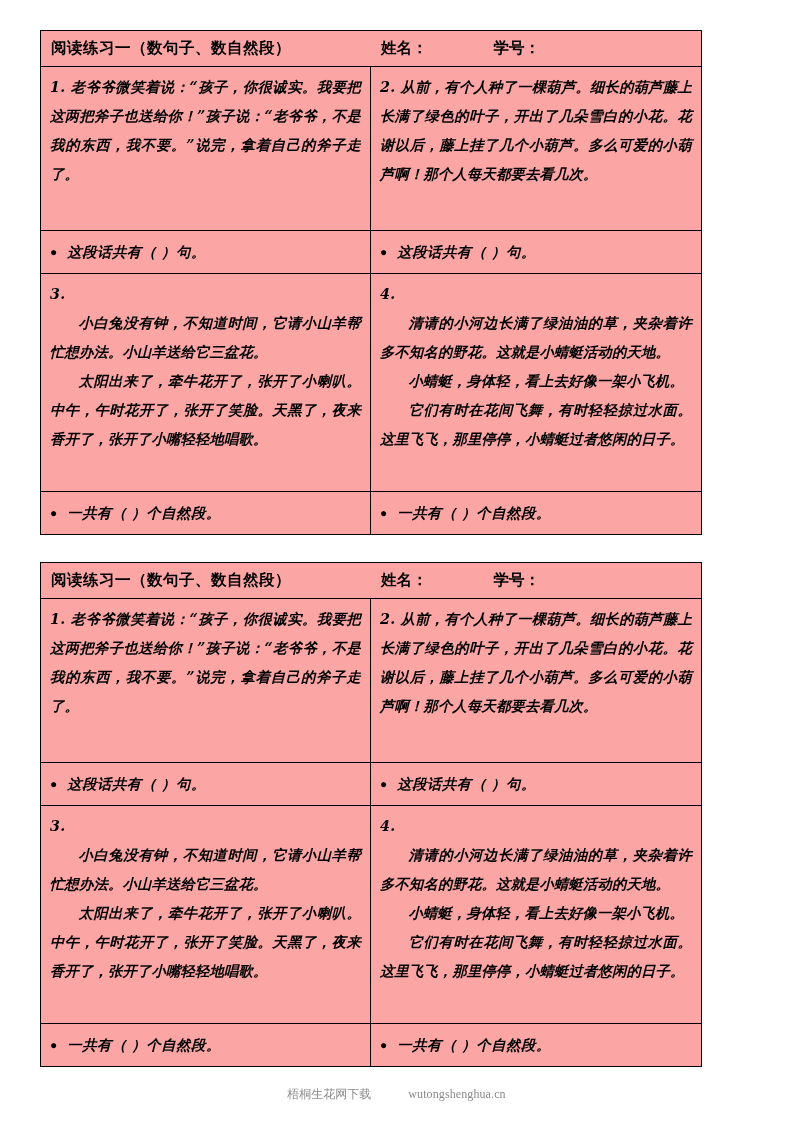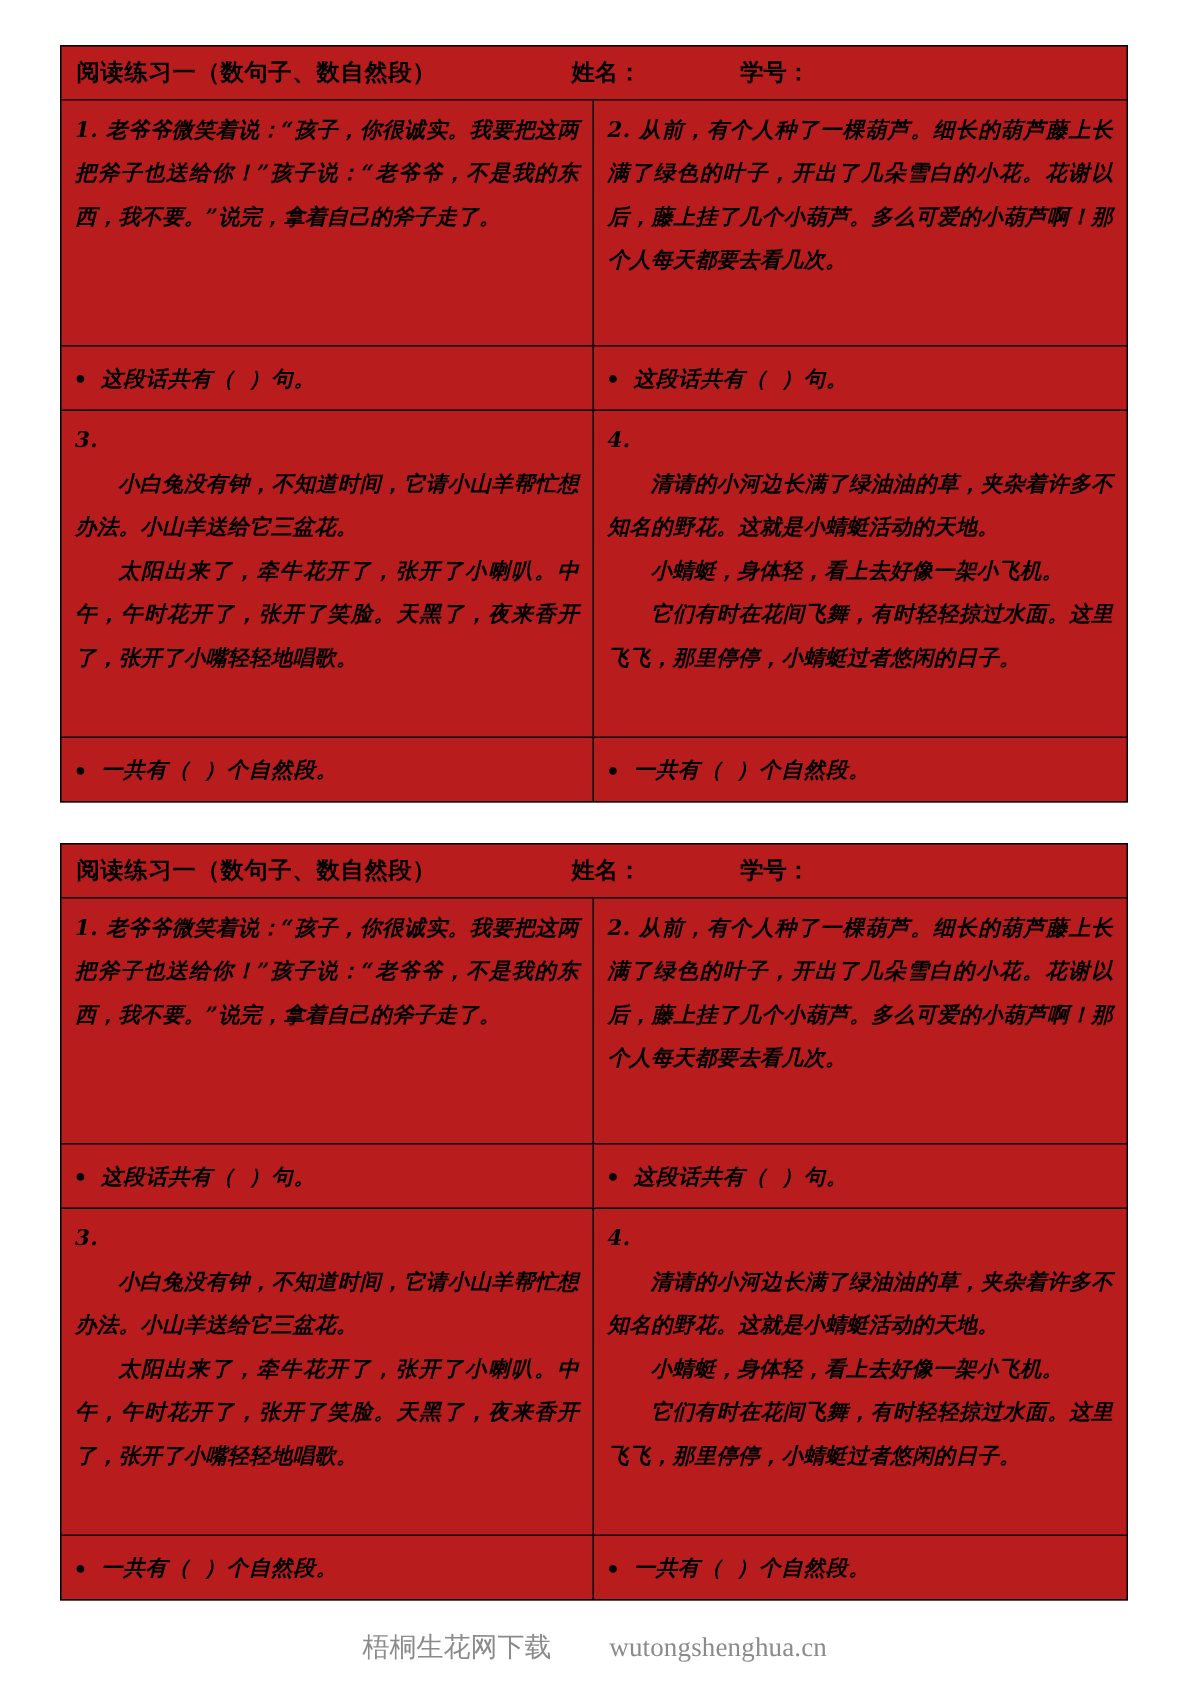--- a/index.html
+++ b/index.html
@@ -23,24 +23,24 @@
     width: 793px;
     height: 1122px;
     box-sizing: border-box;
     padding: 0;
   }
 
   
   .sheet {
     position: absolute;
     left: 40px;
-    width: 712px;
+    width: 662px;
     border: 1.6px solid #000000;
     box-sizing: border-box;
-    background: #b91c1c;
+    background: #fca5a5;
   }
   .sheet-1 { top: 30px; }
   .sheet-2 { top: 562px; }
 
   .row {
     display: flex;
     border-bottom: 1.6px solid #000000;
     box-sizing: border-box;
   }
   .row:last-child { border-bottom: none; }
@@ -114,37 +114,37 @@
     align-items: center;
   }
   .q-cell.left { border-right: 1.6px solid #000000; }
   .q-bullet {
     font-size: 12px;
     line-height: 1;
     margin-right: 10px;
     color: #000;
   }
   .q-text {
-    font-family: Liberation Mono, monospace;
+    font-family: Liberation Sans, sans-serif;
     font-style: italic;
     font-weight: bold;
     font-size: 14.3px;
     letter-spacing: 0.6px;
     white-space: nowrap;
   }
 
   
   .footer {
     position: absolute;
     left: 0;
     top: 1086px;
     width: 793px;
     text-align: center;
     color: #8b8b8b;
-    font-size: 18px;
+    font-size: 12px;
     font-family: "Liberation Serif", "DejaVu Serif", serif;
   }
   .footer .fsite { margin-right: 34px; }
   .footer .furl { letter-spacing: 0.1px; }
 </style>
 </head>
 <body>
 
 <div class="page">
 

